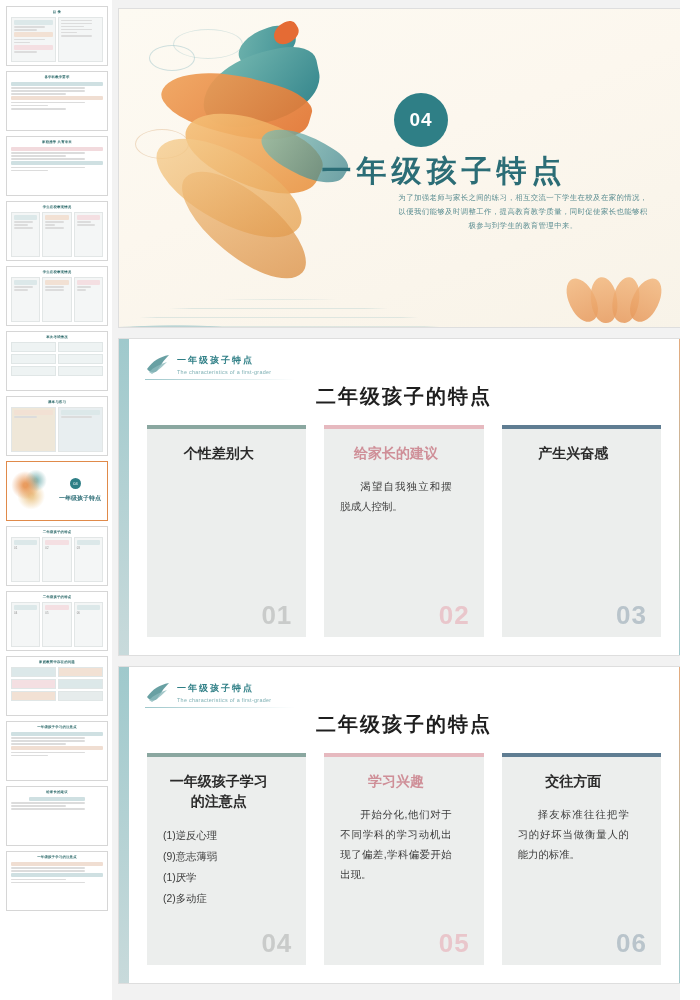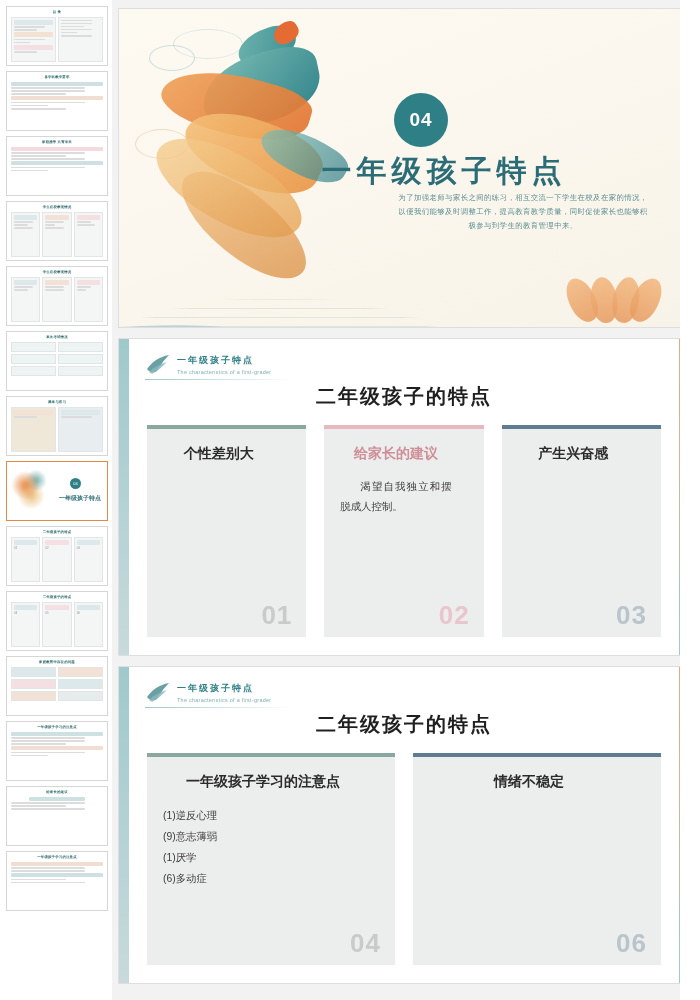--- a/index.html
+++ b/index.html
@@ -653,25 +653,32 @@
 
       <div class="slide-title">二年级孩子的特点</div>
 
       <div class="cards">
         <div class="card card-1">
           <div class="card-top"></div>
           <div class="card-h">一年级孩子学习的注意点</div>
           <div class="list-line">(1)逆反心理</div>
           <div class="list-line">(9)意志薄弱</div>
           <div class="list-line">(1)厌学</div>
-          <div class="list-line">(6)多动症</div>
+          <div class="list-line">(2)多动症</div>
           <div class="card-n">04</div>
+        </div>
+        <div class="card card-2">
+          <div class="card-top"></div>
+          <div class="card-h">学习兴趣</div>
+          <div class="card-b indent">开始分化,他们对于不同学科的学习动机出现了偏差,学科偏爱开始出现。</div>
+          <div class="card-n">05</div>
         </div>
         <div class="card card-3">
           <div class="card-top"></div>
-          <div class="card-h">情绪不稳定</div>
+          <div class="card-h">交往方面</div>
+          <div class="card-b indent">择友标准往往把学习的好坏当做衡量人的能力的标准。</div>
           <div class="card-n">06</div>
         </div>
       </div>
     </div>
 
   </div>
 </div>
 
 </body></html>

